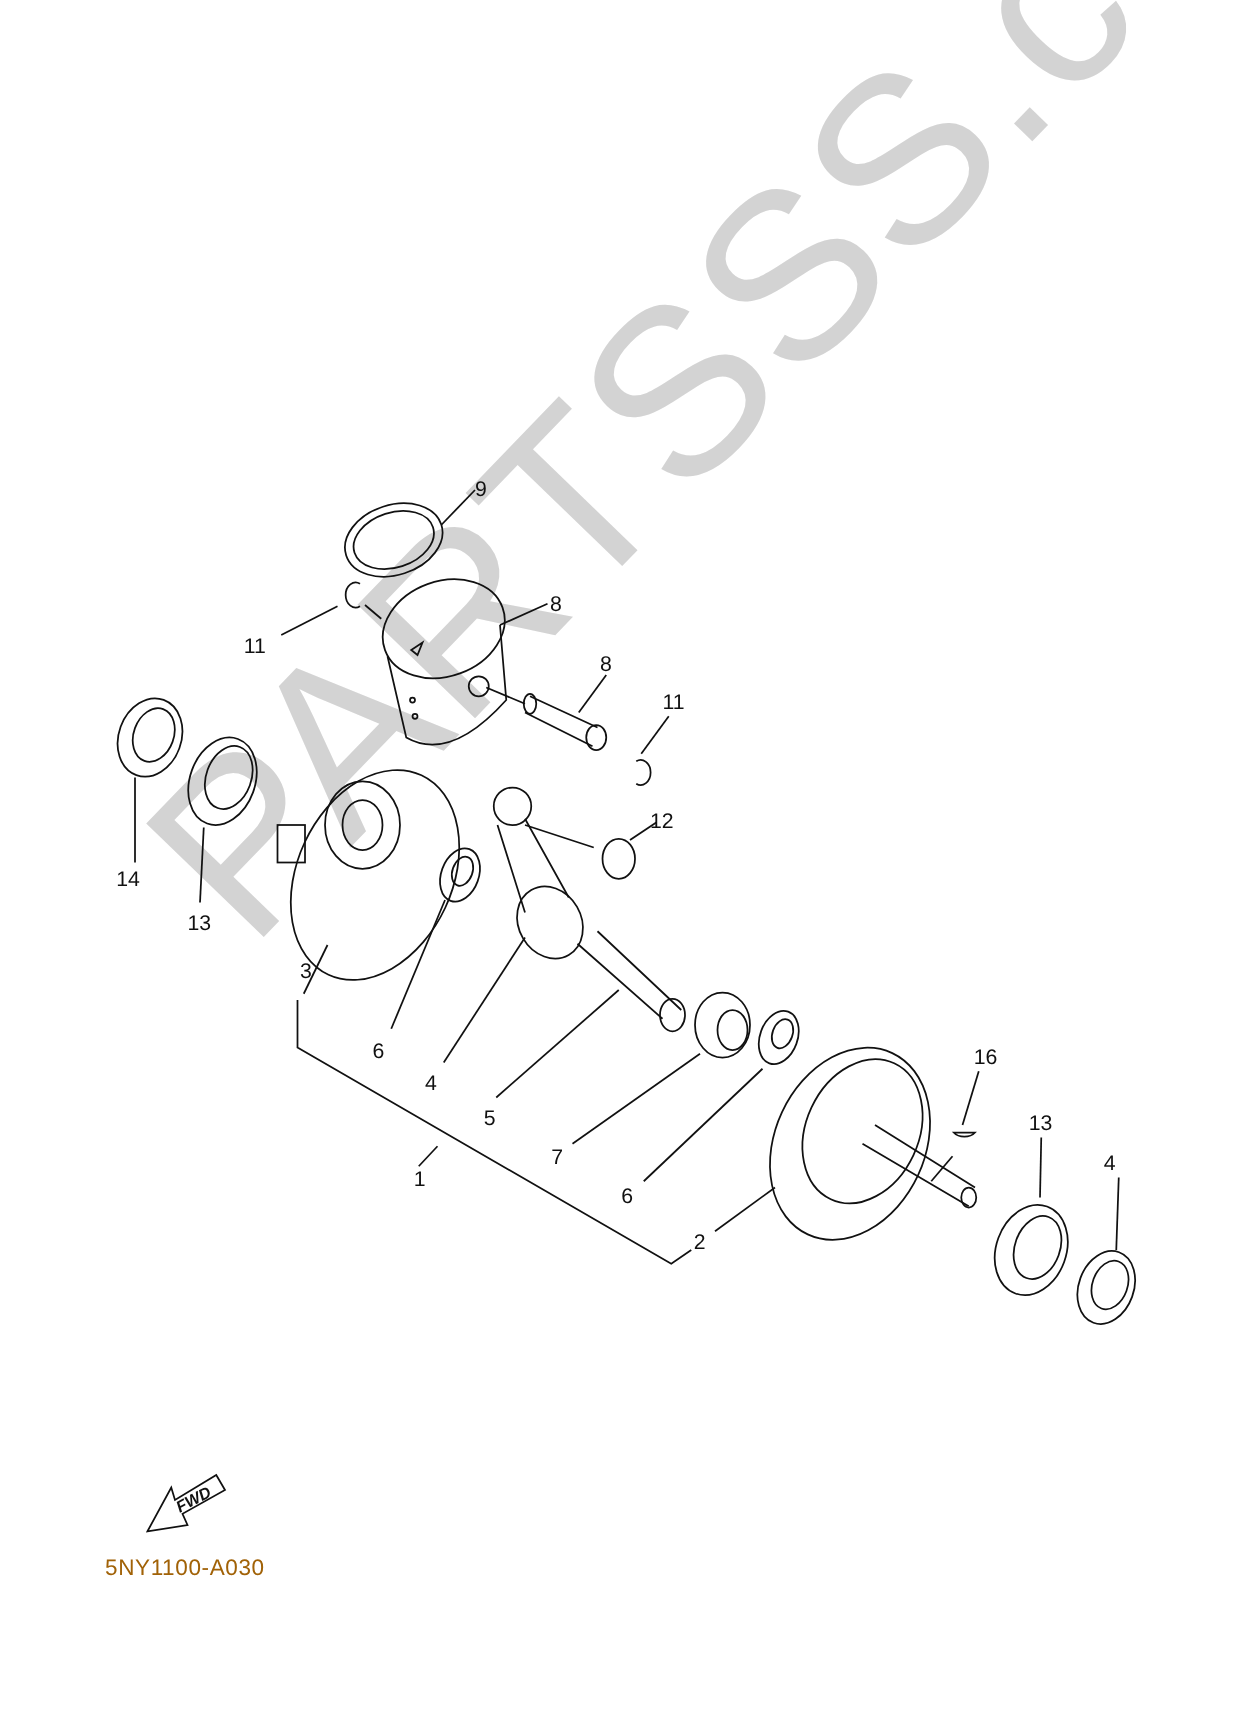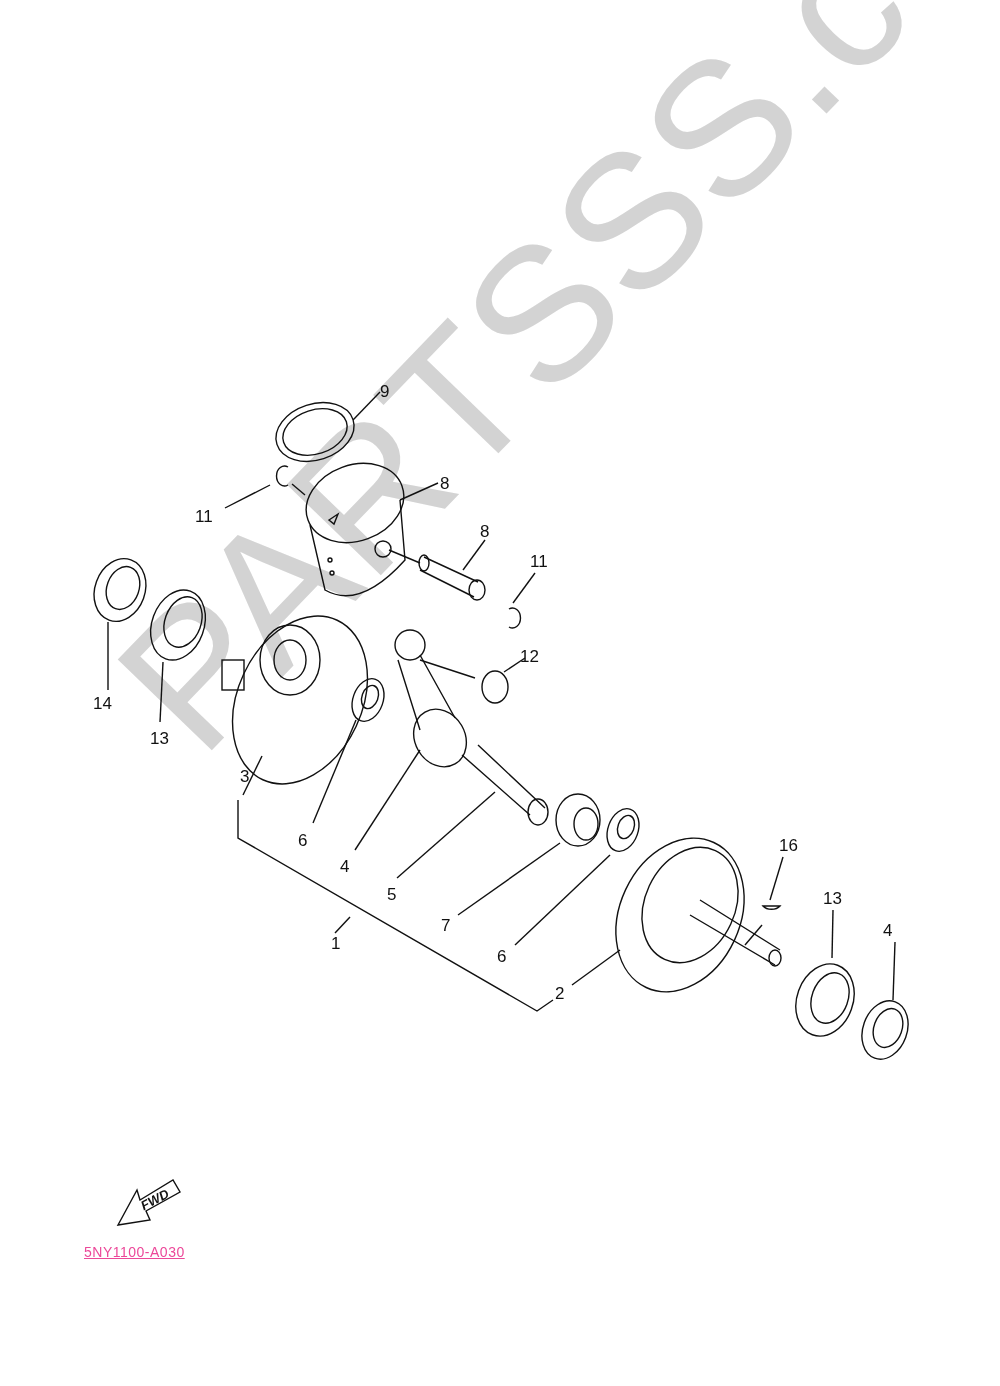--- a/index.html
+++ b/index.html
@@ -1,20 +1,20 @@
 <!DOCTYPE html>
 <html><head>
 <meta charset="utf-8">
 <style>
   html, body { margin:0; padding:0; background:#ffffff; }
   body { width:1000px; height:1386px; position:relative; overflow:hidden;
          font-family:"Liberation Sans", sans-serif; }
   #stage { position:absolute; left:0; top:0; width:1000px; height:1386px; }
   .callout { position:absolute; font-size:17px; color:#111; line-height:1; }
-  .code { position:absolute; left:84px; top:1244px; font-size:14px; color:#ec4899; letter-spacing:0.5px;text-decoration:underline; }
+  .code { position:absolute; left:84px; top:1244px; font-size:18px; color:#a16207; letter-spacing:0.5px; }
   .wm { position:absolute; left:75px; top:640px; font-size:190px; font-weight:400; color:#cfcfcf;
         transform:rotate(-46deg); transform-origin:left top; white-space:nowrap; letter-spacing:2px;
         opacity:0.9; pointer-events:none; }
   svg { position:absolute; left:0; top:0; }
 </style>
 </head>
 <body>
 
 <div id="stage">
 

